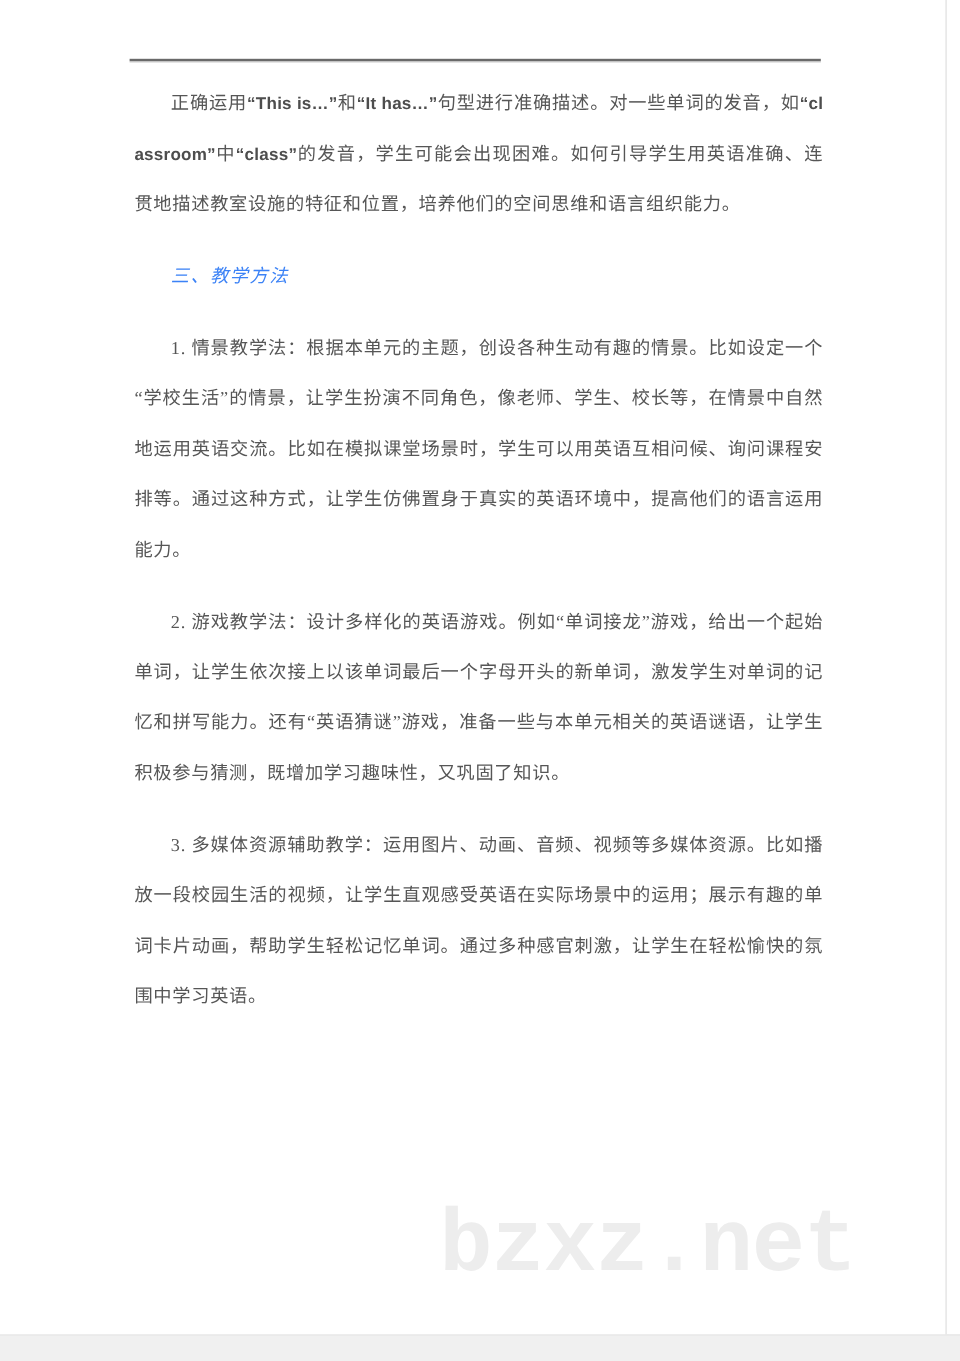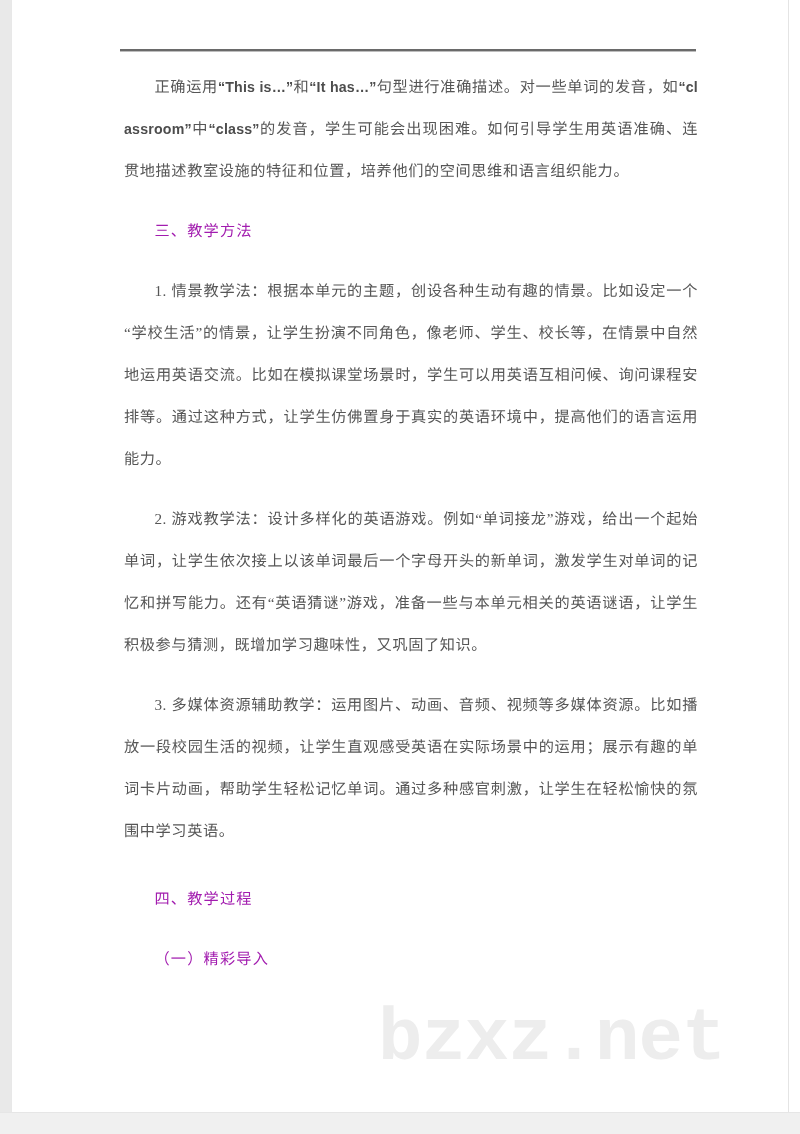--- a/index.html
+++ b/index.html
@@ -12,21 +12,21 @@
     height: 1134px;
     background: #e9e9e9;
     font-family: "Liberation Serif", "DejaVu Serif", serif;
     overflow: hidden;
     position: relative;
   }
 
   
   .page {
     position: absolute;
-    left: 12px;
+    left: 0;
     top: 0;
     width: 788px;
     height: 1116px;
     background: #ffffff;
     box-shadow: 1px 0 2px rgba(0,0,0,0.10);
     overflow: hidden;
   }
   .page-gutter-right {
     position: absolute;
     left: 788px;
@@ -75,24 +75,25 @@
     letter-spacing: 0.6px;
     font-family: "Liberation Serif", "DejaVu Serif", serif;
     text-indent: 2em;
     word-break: break-all;
   }
 
   .heading {
     margin: 0;
     font-size: 15.2px;
     line-height: 42px;
-    color: #a21caf;
+    color: #3b82f6;
     letter-spacing: 1.2px;
     text-indent: 2em;
     font-family: "Liberation Serif", "DejaVu Serif", serif;
+    font-style: italic;
   }
 
   .spacer-s { height: 18px; }
   .spacer-m { height: 26px; }
 
   
   .en {
     font-family: "Liberation Sans", "DejaVu Sans", sans-serif;
     font-weight: 700;
     font-size: 14.2px;
@@ -138,25 +139,23 @@
     <div class="spacer-s"></div>
 
     <p class="para">2. 游戏教学法：设计多样化的英语游戏。例如“单词接龙”游戏，给出一个起始单词，让学生依次接上以该单词最后一个字母开头的新单词，激发学生对单词的记忆和拼写能力。还有“英语猜谜”游戏，准备一些与本单元相关的英语谜语，让学生积极参与猜测，既增加学习趣味性，又巩固了知识。</p>
 
     <div class="spacer-s"></div>
 
     <p class="para">3. 多媒体资源辅助教学：运用图片、动画、音频、视频等多媒体资源。比如播放一段校园生活的视频，让学生直观感受英语在实际场景中的运用；展示有趣的单词卡片动画，帮助学生轻松记忆单词。通过多种感官刺激，让学生在轻松愉快的氛围中学习英语。</p>
 
     <div class="spacer-m"></div>
 
-    <p class="heading">四、教学过程</p>
 
     <div class="spacer-s"></div>
 
-    <p class="heading">（一）精彩导入</p>
 
     <div class="spacer-s"></div>
 
 
   </div>
 
   <div class="watermark">bzxz.net</div>
 
 </div>
 

